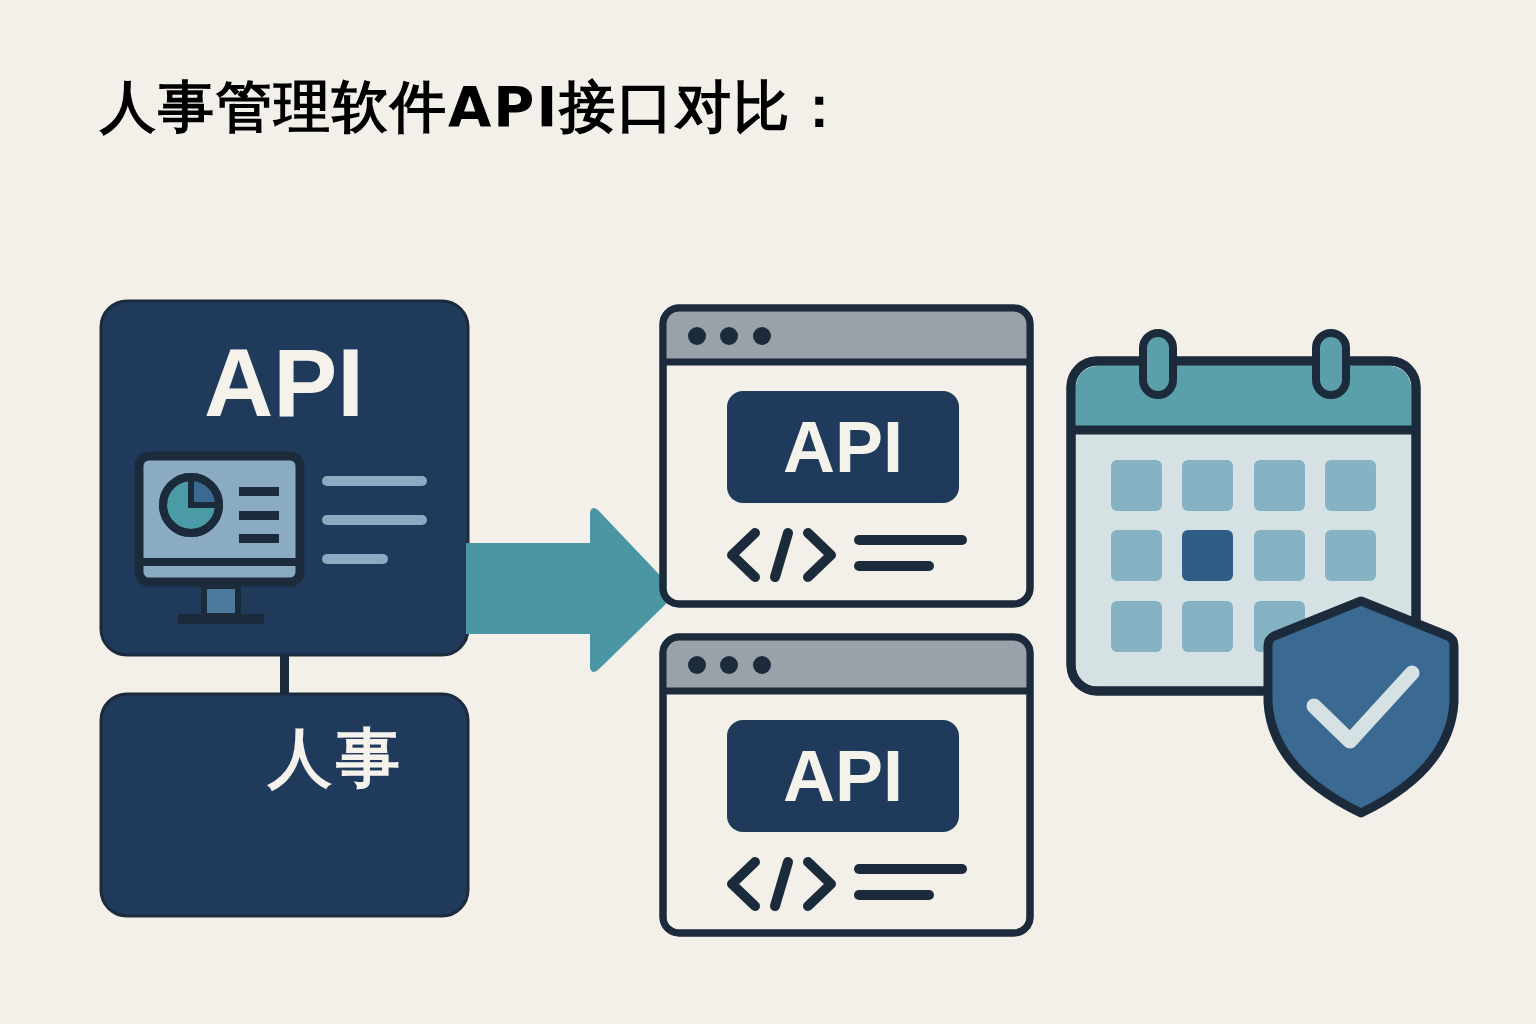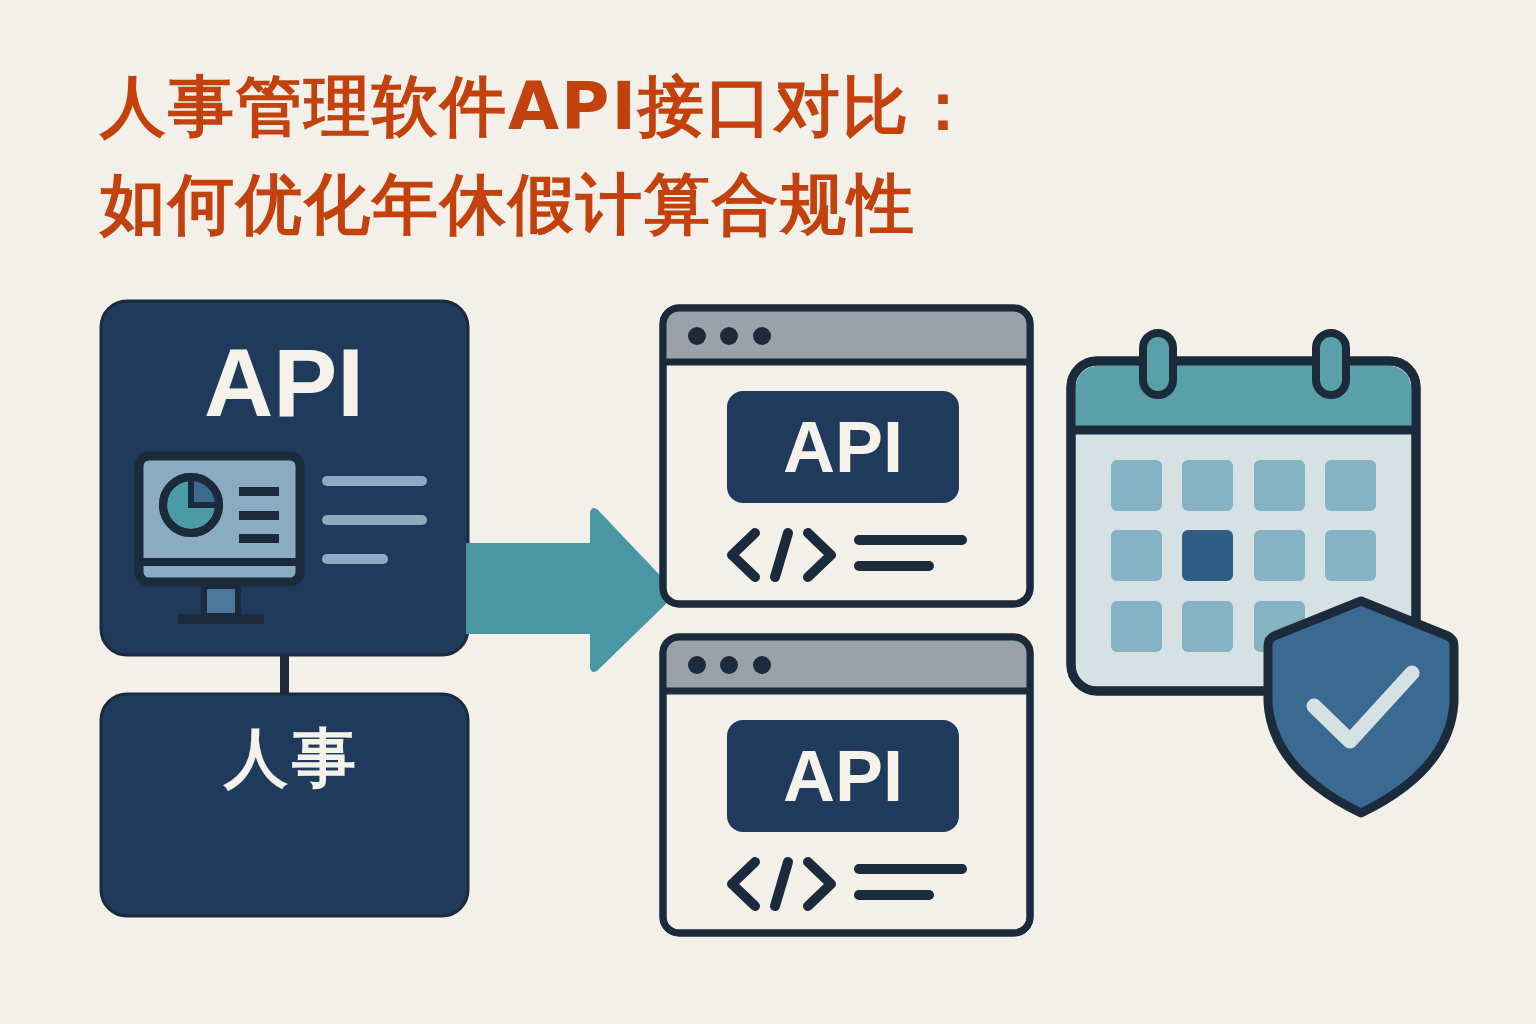--- a/index.html
+++ b/index.html
@@ -4,43 +4,42 @@
 <style>
   html, body { margin: 0; padding: 0; }
   body {
     width: 1536px; height: 1024px; overflow: hidden;
     background: #f3f0ea;
     position: relative;
     font-family: "DejaVu Sans", "Liberation Sans", sans-serif;
   }
   .title {
     position: absolute; left: 100px; top: 58px;
-    color: #c2410c; font-weight: bold;
-    font-size: 66px; line-height: 98px; letter-spacing: 2px;
+    color: #000000; font-weight: bold;
+    font-size: 56px; line-height: 98px; letter-spacing: 2px;
     margin: 0;
   }
   .title div { white-space: nowrap; }
   svg.scene { position: absolute; left: 0; top: 0; }
   .label {
     position: absolute; color: #f5f2ec; font-weight: bold;
     font-family: "Liberation Sans", "DejaVu Sans", sans-serif;
     text-align: center;
   }
   .api-big { left: 100px; width: 368px; top: 328px; font-size: 96px; line-height: 110px; }
-  .hr-label { left: 100px; width: 384px; top: 718px; font-size: 64px; line-height: 80px; font-family: "DejaVu Sans", sans-serif; letter-spacing: 4px; }
+  .hr-label { left: 100px; width: 384px; top: 718px; font-size: 64px; line-height: 80px; font-family: "DejaVu Sans", sans-serif; letter-spacing: 4px; padding-left: 44px; }
   .api-win { width: 232px; font-size: 72px; line-height: 112px; }
   .api-win-1 { left: 727px; top: 391px; }
   .api-win-2 { left: 727px; top: 720px; }
 </style>
 </head>
 <body>
 
 <div class="title">
   <div>人事管理软件API接口对比：</div>
-  <div>如何优化年休假计算合规性</div>
 </div>
 
 <svg class="scene" width="1536" height="1024" viewBox="0 0 1536 1024">
 
   <g>
     <rect x="101" y="301" width="367" height="354" rx="26" fill="#1f3a5a" stroke="#1c2b3c" stroke-width="3"></rect>
 
     <g>
       <rect x="139" y="456" width="161" height="126" rx="10" fill="#8aabc2" stroke="#1c2b3c" stroke-width="9"></rect>
       <line x1="139" y1="562" x2="300" y2="562" stroke="#1c2b3c" stroke-width="8"></line>

